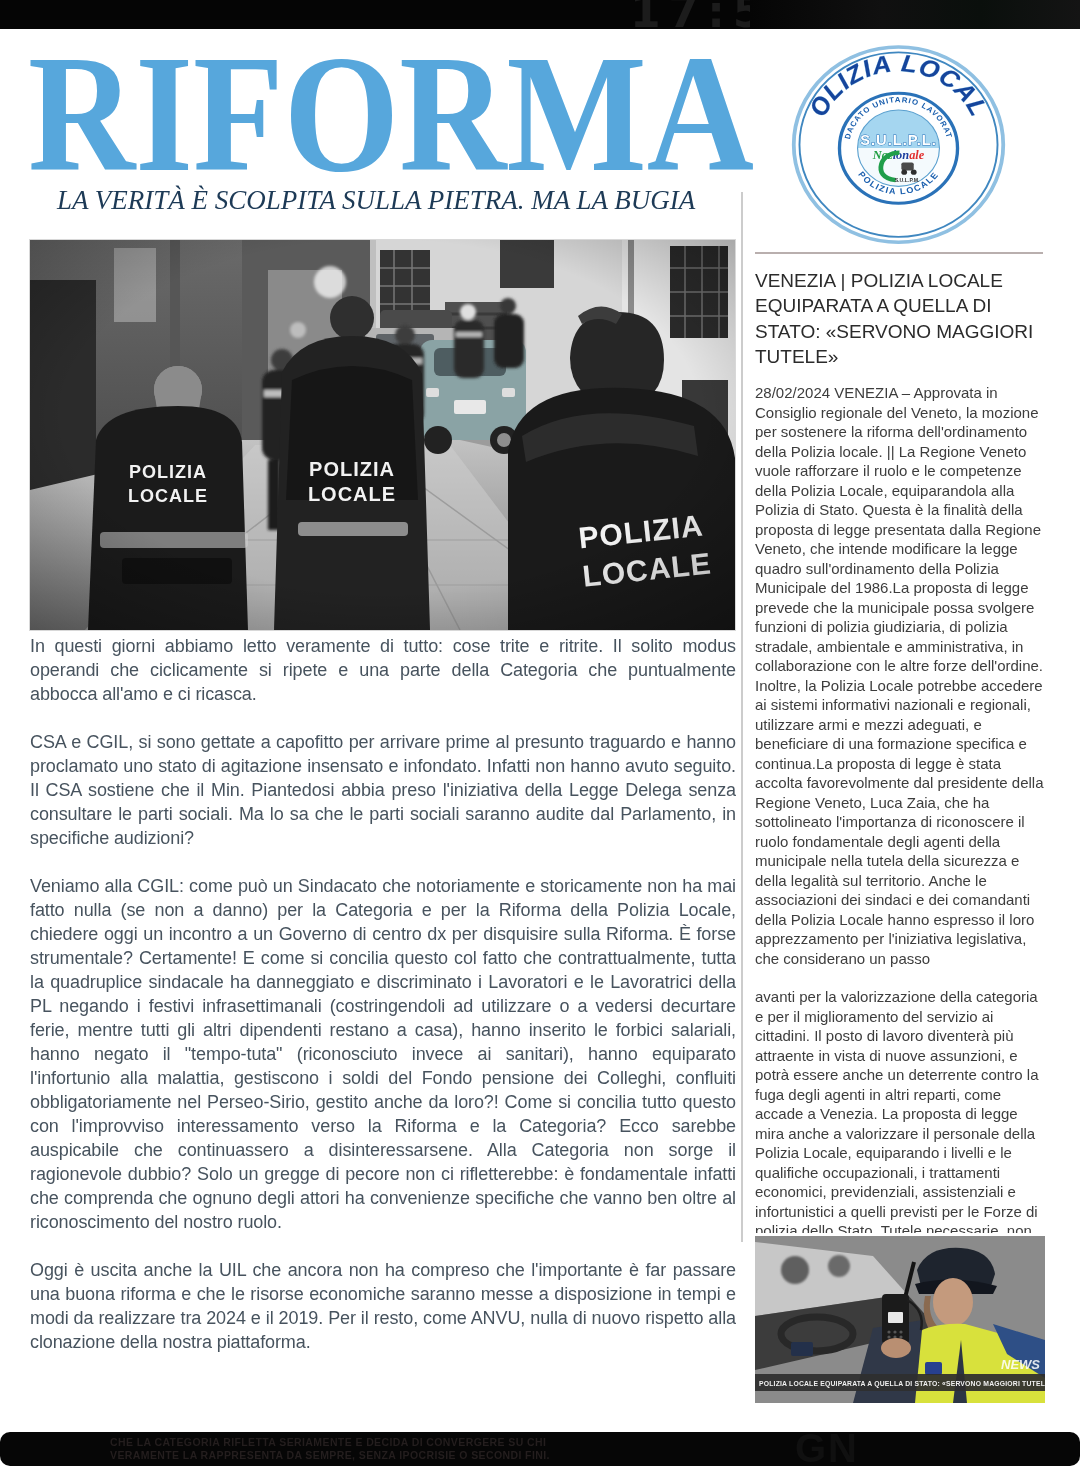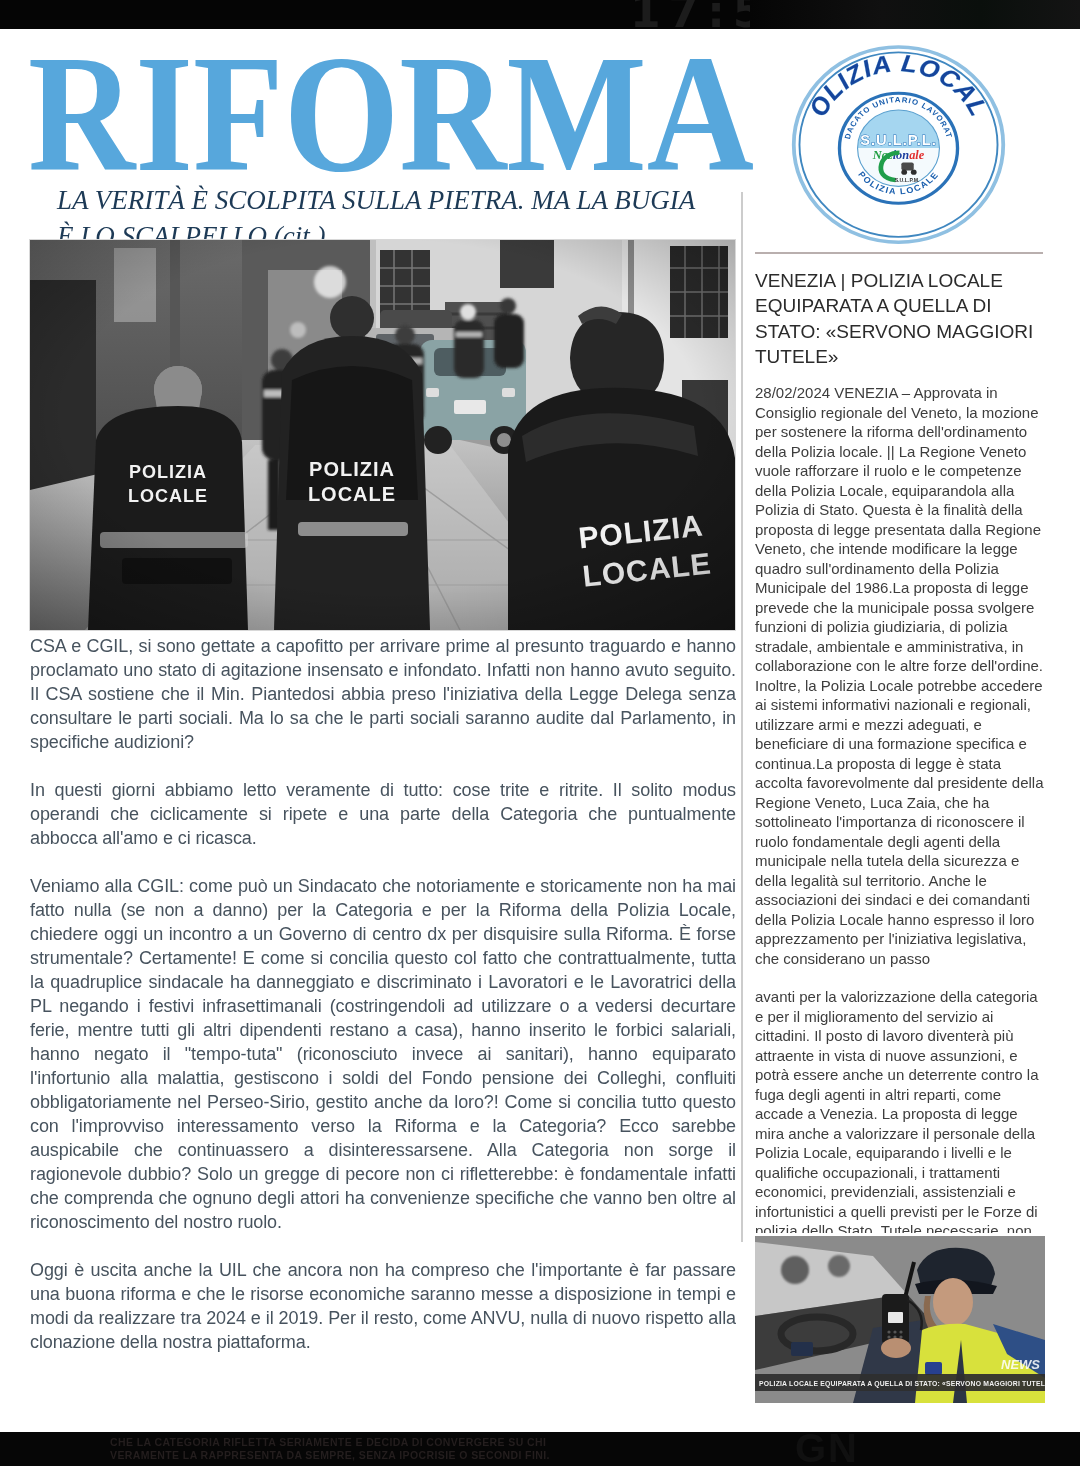--- a/index.html
+++ b/index.html
@@ -26,40 +26,39 @@
            font-size:18px;line-height:24px;color:var(--text);text-align:justify;letter-spacing:-0.1px;}
   .article p{margin:0 0 24px 0;}
   
   .sidebar{position:absolute;left:755px;top:240px;width:290px;height:993px;overflow:hidden;}
   .sidebar-rule{border:none;border-top:2px solid var(--rule);margin:12px 0 14px 0;width:288px;}
   .sidebar-title{font-size:19px;font-weight:normal;line-height:1.33;color:var(--sidetitle);margin:0 0 14px 0;}
   .sidebar p.side-par{font-size:15px;line-height:19.5px;color:var(--sidetext);margin:0 0 19px 0;}
   
   .side-photo{position:absolute;left:755px;top:1236px;width:290px;height:167px;}
   
-  .footer-band{position:absolute;left:0;top:1432px;width:1080px;height:34px;background:#060606;overflow:hidden;z-index:6;}
+  .footer-band{position:absolute;left:0;top:1432px;width:1080px;height:34px;background:#060606;overflow:hidden;z-index:6;border-radius:10px;}
   .footer-lines{position:absolute;left:110px;top:4px;font-size:10.5px;font-weight:bold;
                 color:#241e1e;line-height:13px;letter-spacing:.4px;text-transform:uppercase;}
   .footer-mark{position:absolute;left:795px;top:-6px;font-size:40px;font-weight:bold;color:#101010;letter-spacing:2px;}
   .jacket-text{fill:#f2f2f2;font-weight:bold;letter-spacing:1px;font-family:"Liberation Sans",sans-serif;}
 </style>
 </head>
 <body>
 
 <div class="status-bar">
   <span class="status-time">17:58</span>
   <span class="status-smudge"></span>
 </div>
 
 <svg class="masthead-title" viewBox="0 0 734 150">
   <text x="2" y="126" font-size="168" textLength="726" lengthAdjust="spacingAndGlyphs">RIFORMA</text>
 </svg>
 <div class="subtitle">
   <div>LA VERITÀ È SCOLPITA SULLA PIETRA. MA LA BUGIA</div>
-  <div>È LO SCALPELLO (cit.)</div>
 </div>
 
 <div class="logo-wrap">
 <svg viewBox="0 0 230 230" width="219" height="204" preserveAspectRatio="none">
   <defs>
     <path id="arcBig" d="M 35.2,93.3 A 84,84 0 0 1 194.8,93.3"></path>
     <path id="arcTop" d="M 63.8,113 A 52,52 0 0 1 166.2,113"></path>
     <path id="arcBot" d="M 63.8,131 A 52,52 0 0 0 166.2,131"></path>
     <clipPath id="discClip">
           <circle cx="115" cy="122" r="43"></circle>
@@ -222,22 +221,22 @@
     <path d="M492,196 q64,-40 172,-10 l4,30 q-90,-28 -172,6 z" fill="#2c2c2c"></path>
     <text class="jacket-text" x="612" y="302" text-anchor="middle" font-size="30" transform="rotate(-6 612 302)">POLIZIA</text>
     <text class="jacket-text" x="618" y="340" text-anchor="middle" font-size="30" transform="rotate(-6 618 340)">LOCALE</text>
   </g>
   <rect width="705" height="390" fill="url(#vig)"></rect>
 </svg>
 
 <div class="v-divider"></div>
 
 <div class="article">
+    <p>In questi giorni abbiamo letto veramente di tutto: cose trite e ritrite. Il solito modus operandi che ciclicamente si ripete e una parte della Categoria che puntualmente abbocca all'amo e ci ricasca.</p>
     <p>CSA e CGIL, si sono gettate a capofitto per arrivare prime al presunto traguardo e hanno proclamato uno stato di agitazione insensato e infondato. Infatti non hanno avuto seguito. Il CSA sostiene che il Min. Piantedosi abbia preso l'iniziativa della Legge Delega senza consultare le parti sociali. Ma lo sa che le parti sociali saranno audite dal Parlamento, in specifiche audizioni?</p>
-    <p>In questi giorni abbiamo letto veramente di tutto: cose trite e ritrite. Il solito modus operandi che ciclicamente si ripete e una parte della Categoria che puntualmente abbocca all'amo e ci ricasca.</p>
     <p>Veniamo alla CGIL: come può un Sindacato che notoriamente e storicamente non ha mai fatto nulla (se non a danno) per la Categoria e per la Riforma della Polizia Locale,  chiedere oggi un incontro a un Governo di centro dx per disquisire sulla Riforma. È forse strumentale? Certamente! E come si concilia questo col fatto che contrattualmente, tutta la quadruplice sindacale ha danneggiato e discriminato i Lavoratori e le Lavoratrici della PL negando i festivi infrasettimanali (costringendoli ad utilizzare o a vedersi decurtare ferie, mentre tutti gli altri dipendenti restano a casa), hanno inserito le forbici salariali, hanno negato il "tempo-tuta" (riconosciuto invece ai sanitari), hanno equiparato l'infortunio alla malattia, gestiscono i soldi del Fondo pensione dei Colleghi, confluiti obbligatoriamente nel Perseo-Sirio, gestito anche da loro?! Come si concilia tutto questo con l'improvviso interessamento verso la Riforma e la Categoria? Ecco sarebbe auspicabile che continuassero a disinteressarsene. Alla Categoria non sorge il ragionevole dubbio? Solo un gregge di pecore non ci rifletterebbe: è fondamentale infatti che comprenda che ognuno degli attori ha convenienze specifiche che vanno ben oltre al riconoscimento del nostro ruolo.</p>
     <p>Oggi è uscita anche la UIL che ancora non ha compreso che l'importante è far passare una buona riforma e che le risorse economiche saranno messe a disposizione in tempi e modi da realizzare tra  2024 e il 2019. Per il resto, come ANVU, nulla di nuovo rispetto alla clonazione della nostra piattaforma.</p>
   </div>
 
 <div class="sidebar">
   <hr class="sidebar-rule">
   <h2 class="sidebar-title">VENEZIA | POLIZIA LOCALE EQUIPARATA A QUELLA DI STATO: «SERVONO MAGGIORI TUTELE»</h2>
   <p class="side-par">28/02/2024 VENEZIA – Approvata in Consiglio regionale del Veneto, la mozione per sostenere la riforma dell'ordinamento della Polizia locale. || La Regione Veneto vuole rafforzare il ruolo e le competenze della Polizia Locale, equiparandola alla Polizia di Stato. Questa è la finalità della proposta di legge presentata dalla Regione Veneto, che intende modificare la legge quadro sull'ordinamento della Polizia Municipale del 1986.La proposta di legge prevede che la municipale possa svolgere funzioni di polizia giudiziaria, di polizia stradale, ambientale e amministrativa, in collaborazione con le altre forze dell'ordine. Inoltre, la Polizia Locale potrebbe accedere ai sistemi informativi nazionali e regionali, utilizzare armi e mezzi adeguati, e beneficiare di una formazione specifica e continua.La proposta di legge è stata accolta favorevolmente dal presidente della Regione Veneto, Luca Zaia, che ha sottolineato l'importanza di riconoscere il ruolo fondamentale degli agenti della municipale nella tutela della sicurezza e della legalità sul territorio. Anche le associazioni dei sindaci e dei comandanti della Polizia Locale hanno espresso il loro apprezzamento per l'iniziativa legislativa, che considerano un passo</p>
   <p class="side-par"><span>avanti per la valorizzazione della categoria e per il miglioramento del servizio ai cittadini. Il posto di lavoro diventerà più attraente in vista di nuove assunzioni, e potrà essere anche un deterrente contro la fuga degli agenti in altri reparti, come accade a Venezia. La proposta di legge mira anche a valorizzare il personale della Polizia Locale, equiparando i livelli e le qualifiche occupazionali, i trattamenti economici, previdenziali, assistenziali e infortunistici a quelli previsti per le Forze di polizia dello Stato. Tutele necessarie, non privilegi, per uomini in divisa che rischiano la vita, come nel caso dell'agente Alex Frusti, raggiunto da piu' proiettili a Fara Vicentino, l'anno scorso, quando un nordafricano, sfilando l'arma a un carabiniere gli aveva sparato contro 4 colpi. – Intervistati MARCO AGOSTINI (Comandante Polizia Municipale Venezia), GIOVANNI SCARPELLINI (Comandante Polizia Municipale Schio) (Servizio di </span></p>
 </div>

